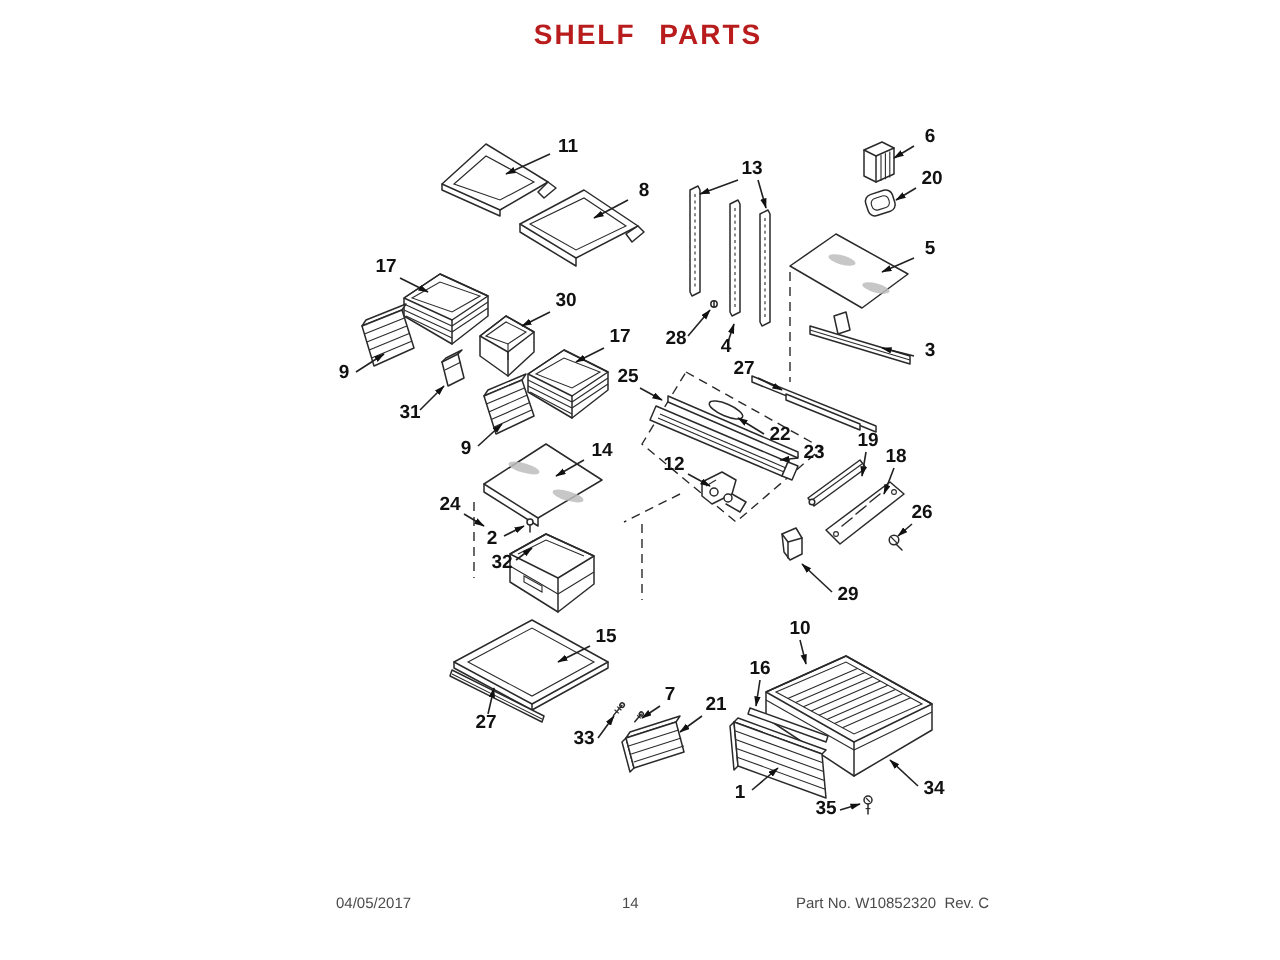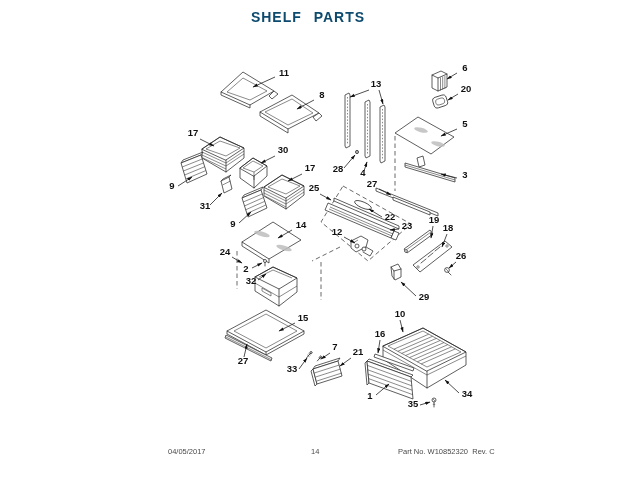--- a/index.html
+++ b/index.html
@@ -1,22 +1,22 @@
 <!DOCTYPE html>
 <html><head>
 <meta charset="utf-8">
 <style>
   html,body{margin:0;padding:0;}
   body{
     width:640px;height:480px;position:relative;background:#ffffff;
     font-family:"Liberation Sans", sans-serif;overflow:hidden;
   }
   .page-title{
-    position:absolute;top:9px;left:0;width:616px;text-align:center;
-    font-size:14px;font-weight:bold;letter-spacing:1px;word-spacing:7px;color:#0c4a6e;
+    position:absolute;top:9px;left:16px;width:616px;text-align:center;
+    font-size:14px;font-weight:bold;letter-spacing:1px;word-spacing:7px;color:#b91c1c;
   }
   .footer-item{position:absolute;font-size:7.5px;color:#4a4a4a;white-space:pre;}
   #footer-date{left:168px;top:447px;}
   #footer-page{left:311px;top:447px;}
   #footer-part{left:398px;top:447px;text-align:center;}
   svg{position:absolute;left:0;top:0;}
   .part-num{font-family:"Liberation Sans", sans-serif;font-size:9.5px;font-weight:bold;fill:#111;text-anchor:middle;}
   .leader{stroke:#222;stroke-width:0.8;fill:none;}
   .ln{stroke:#2a2a2a;stroke-width:0.75;fill:none;stroke-linejoin:round;stroke-linecap:round;}
   .fw{stroke:#2a2a2a;stroke-width:0.75;fill:#ffffff;stroke-linejoin:round;}

